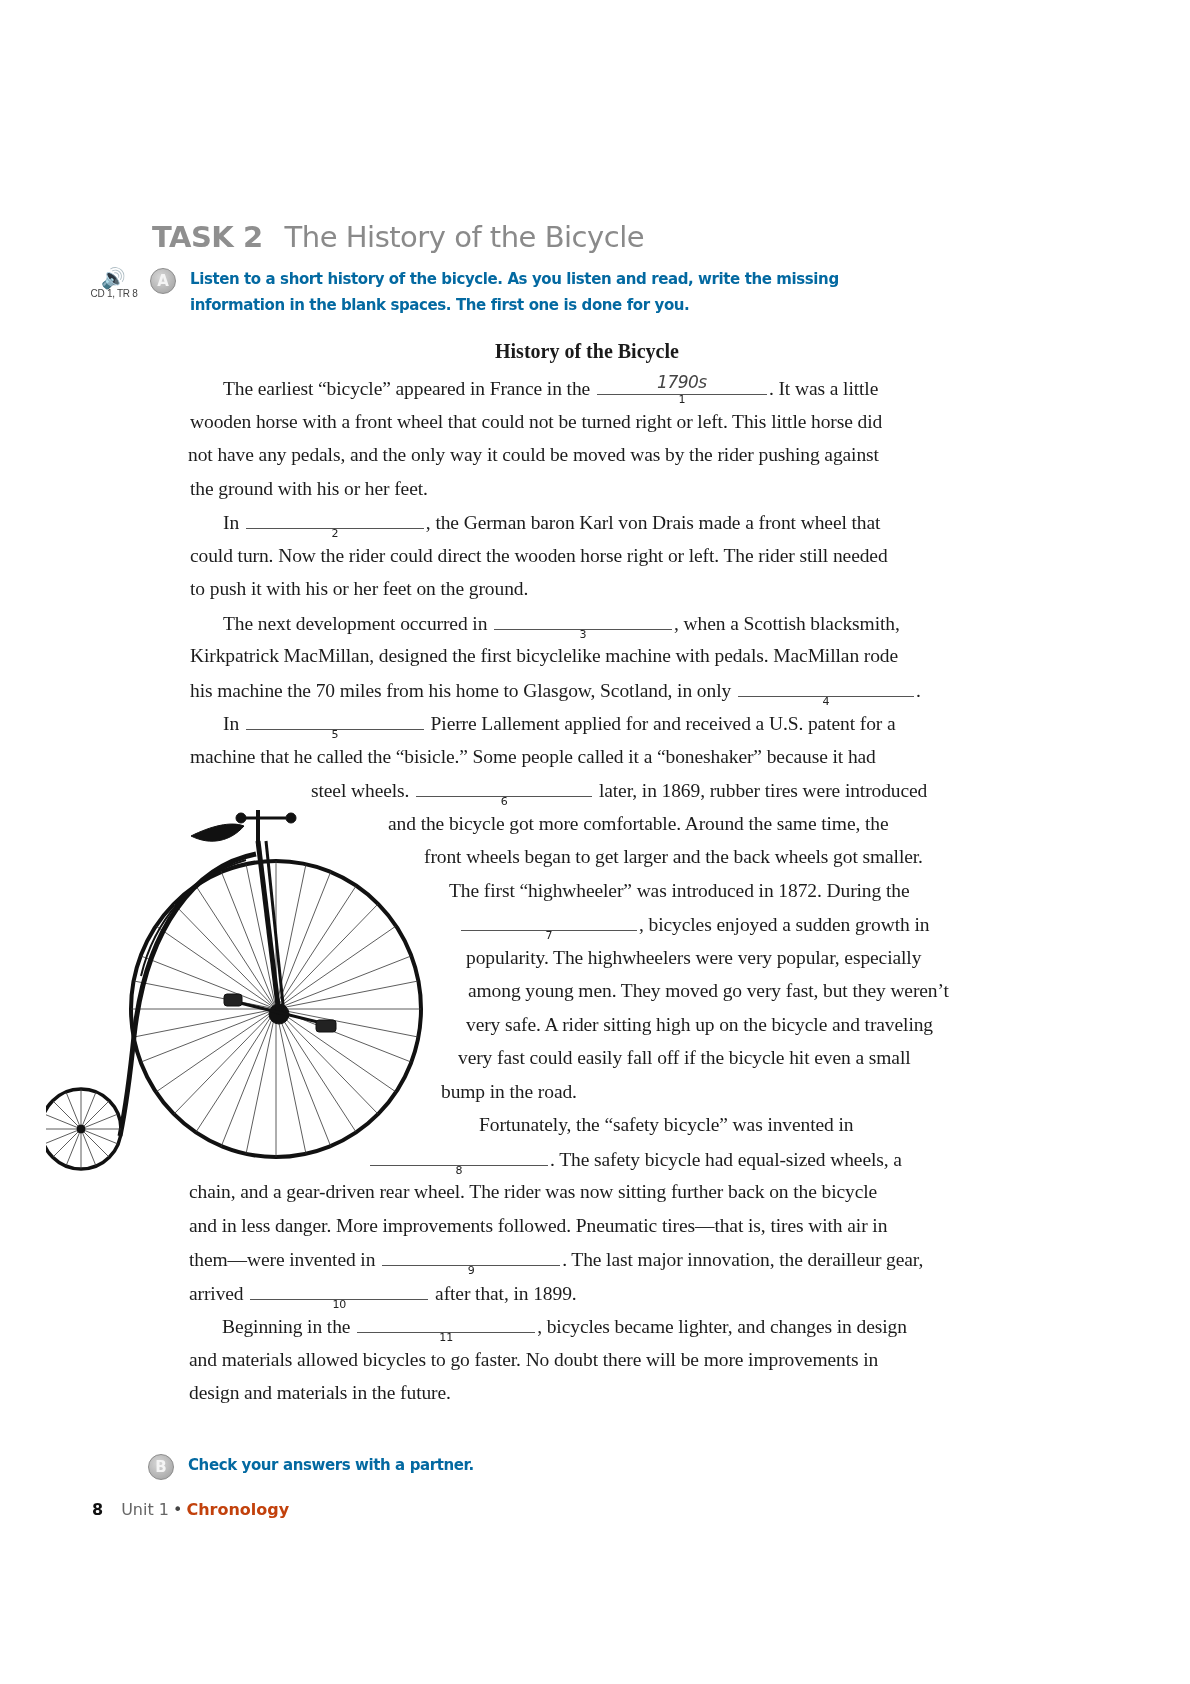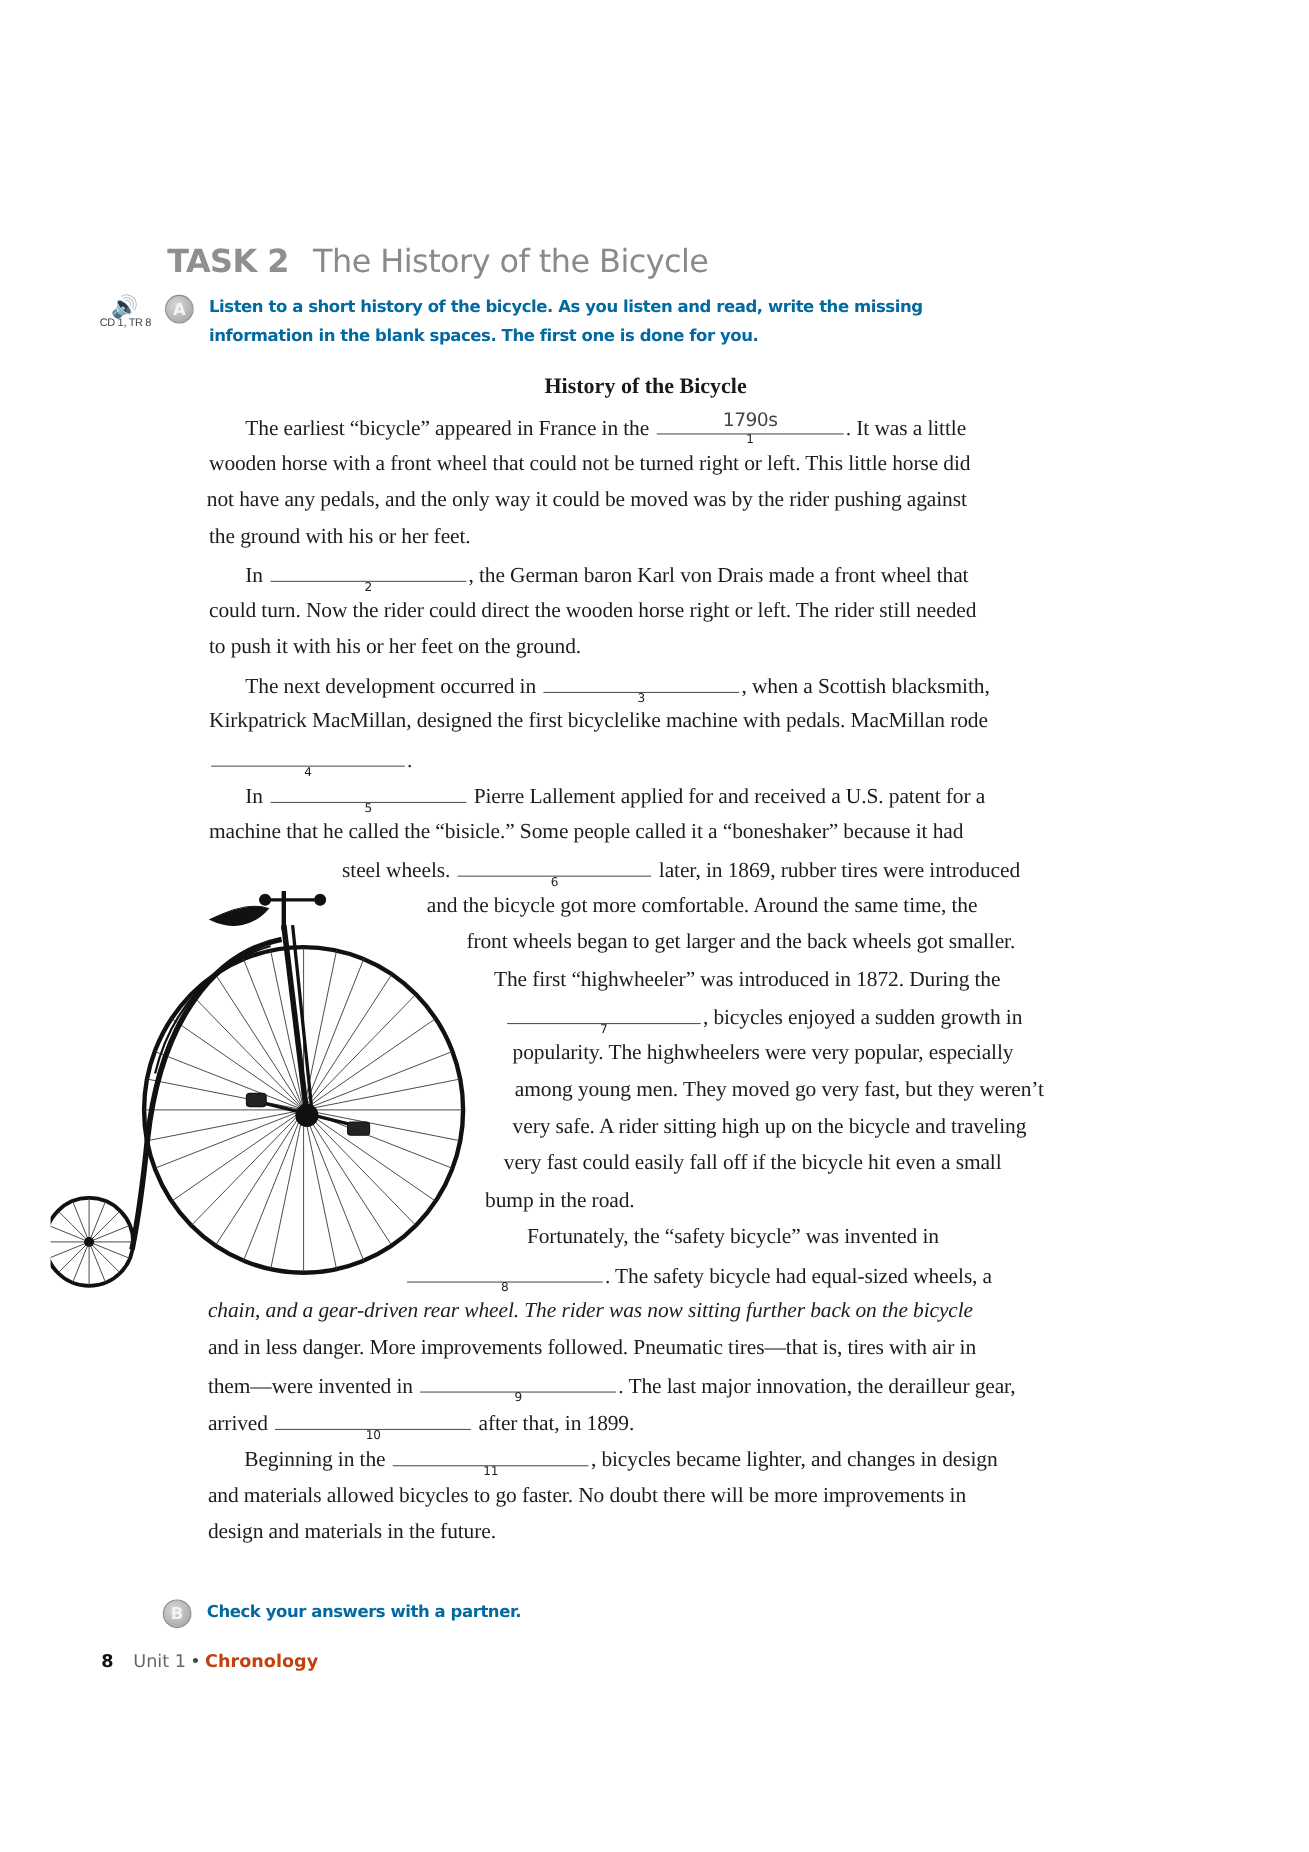--- a/index.html
+++ b/index.html
@@ -10,21 +10,21 @@
   .task-title .task-name { font-weight:normal; color:#8a8a8a; }
   .audio { left:84px; top:268px; width:60px; text-align:center; }
   .audio .spk { font-family:"DejaVu Sans", sans-serif; font-size:20px; color:#222; line-height:20px; }
   .audio .cd { font-family:"Liberation Sans", sans-serif; font-size:10px; color:#444; letter-spacing:-0.3px; }
   .badge { width:24px; height:24px; border-radius:50%; background:radial-gradient(circle at 40% 35%, #d8d8d8, #9d9d9d); border:1px solid #8c8c8c; color:#f4f4f4; font-family:"DejaVu Sans", sans-serif; font-weight:bold; font-size:15px; line-height:24px; text-align:center; }
   .instr { font-family:"DejaVu Sans", sans-serif; font-weight:bold; font-size:15px; color:#0369a1; letter-spacing:-0.4px; line-height:26px; }
   .passage-title { font-family:"Liberation Serif", serif; font-weight:bold; font-size:20px; color:#1a1a1a; }
   .line { font-family:"Liberation Serif", serif; font-size:19.5px; color:#1c1c1c; line-height:24px; letter-spacing:-0.1px; }
   .blank { display:inline-block; position:relative; border-bottom:1.2px solid #555; height:18px; vertical-align:baseline; margin:0 2px; }
   .blank .num { position:absolute; left:0; right:0; top:18px; text-align:center; font-family:"DejaVu Sans", sans-serif; font-size:11px; color:#222; line-height:12px; }
-  .blank .ans { position:absolute; left:0; right:0; bottom:0; text-align:center; font-family:"DejaVu Sans", sans-serif; font-size:17px; color:#444; letter-spacing:-0.5px; }
+  .blank .ans { position:absolute; left:0; right:0; bottom:0; text-align:center; font-family:"DejaVu Sans", sans-serif; font-style:italic; font-size:17px; color:#444; letter-spacing:-0.5px; }
   .footer { left:92px; top:1500px; font-family:"DejaVu Sans", sans-serif; font-size:16px; }
   .footer .pg { font-weight:bold; color:#111; margin-right:18px; }
   .footer .unit { color:#666; }
   .footer .sep { color:#444; margin:0 4px; }
   .footer .chap { font-weight:bold; color:#c2410c; }
   .bike { left:46px; top:796px; width:380px; height:380px; }
 </style>
 </head>
 <body>
 
@@ -57,20 +57,21 @@
 </div>
 <div class="abs line" style="left:190px; top:544px;">could turn. Now the rider could direct the wooden horse right or left. The rider still needed</div>
 <div class="abs line" style="left:190px; top:577px;">to push it with his or her feet on the ground.</div>
 
 <div class="abs line" style="left:223px; top:611px;">
   <span>The next development occurred in</span>
   <span class="blank" style="width:178px;"><span class="ans"></span><span class="num">3</span></span><span>, when a Scottish blacksmith,</span>
 </div>
 <div class="abs line" style="left:190px; top:644px;">Kirkpatrick MacMillan, designed the first bicyclelike machine with pedals. MacMillan rode</div>
 <div class="abs line" style="left:190px; top:678px;">
+  <span>his machine the 70 miles from his home to Glasgow, Scotland, in only</span>
   <span class="blank" style="width:176px;"><span class="ans"></span><span class="num">4</span></span><span>.</span>
 </div>
 
 <div class="abs line" style="left:223px; top:711px;">
   <span>In</span>
   <span class="blank" style="width:178px;"><span class="ans"></span><span class="num">5</span></span>
   <span>Pierre Lallement applied for and received a U.S. patent for a</span>
 </div>
 <div class="abs line" style="left:190px; top:745px;">machine that he called the “bisicle.” Some people called it a “boneshaker” because it had</div>
 
@@ -87,21 +88,21 @@
 </div>
 <div class="abs line" style="left:466px; top:946px;">popularity. The highwheelers were very popular, especially</div>
 <div class="abs line" style="left:468px; top:979px;">among young men. They moved go very fast, but they weren’t</div>
 <div class="abs line" style="left:466px; top:1013px;">very safe. A rider sitting high up on the bicycle and traveling</div>
 <div class="abs line" style="left:458px; top:1046px;">very fast could easily fall off if the bicycle hit even a small</div>
 <div class="abs line" style="left:441px; top:1080px;">bump in the road.</div>
 <div class="abs line" style="left:449px; top:1113px;margin-left:30px;">Fortunately, the “safety bicycle” was invented in</div>
 <div class="abs line" style="left:370px; top:1147px;">
   <span class="blank" style="width:178px; margin-left:0;"><span class="ans"></span><span class="num">8</span></span><span>. The safety bicycle had equal-sized wheels, a</span>
 </div>
-<div class="abs line" style="left:189px; top:1180px;font-style:italic;">chain, and a gear-driven rear wheel. The rider was now sitting further back on the bicycle</div>
+<div class="abs line" style="left:189px; top:1180px;">chain, and a gear-driven rear wheel. The rider was now sitting further back on the bicycle</div>
 <div class="abs line" style="left:189px; top:1214px;">and in less danger. More improvements followed. Pneumatic tires—that is, tires with air in</div>
 <div class="abs line" style="left:189px; top:1247px;">
   <span>them—were invented in</span>
   <span class="blank" style="width:178px;"><span class="ans"></span><span class="num">9</span></span><span>. The last major innovation, the derailleur gear,</span>
 </div>
 <div class="abs line" style="left:189px; top:1281px;">
   <span>arrived</span>
   <span class="blank" style="width:178px;"><span class="ans"></span><span class="num">10</span></span>
   <span>after that, in 1899.</span>
 </div>

